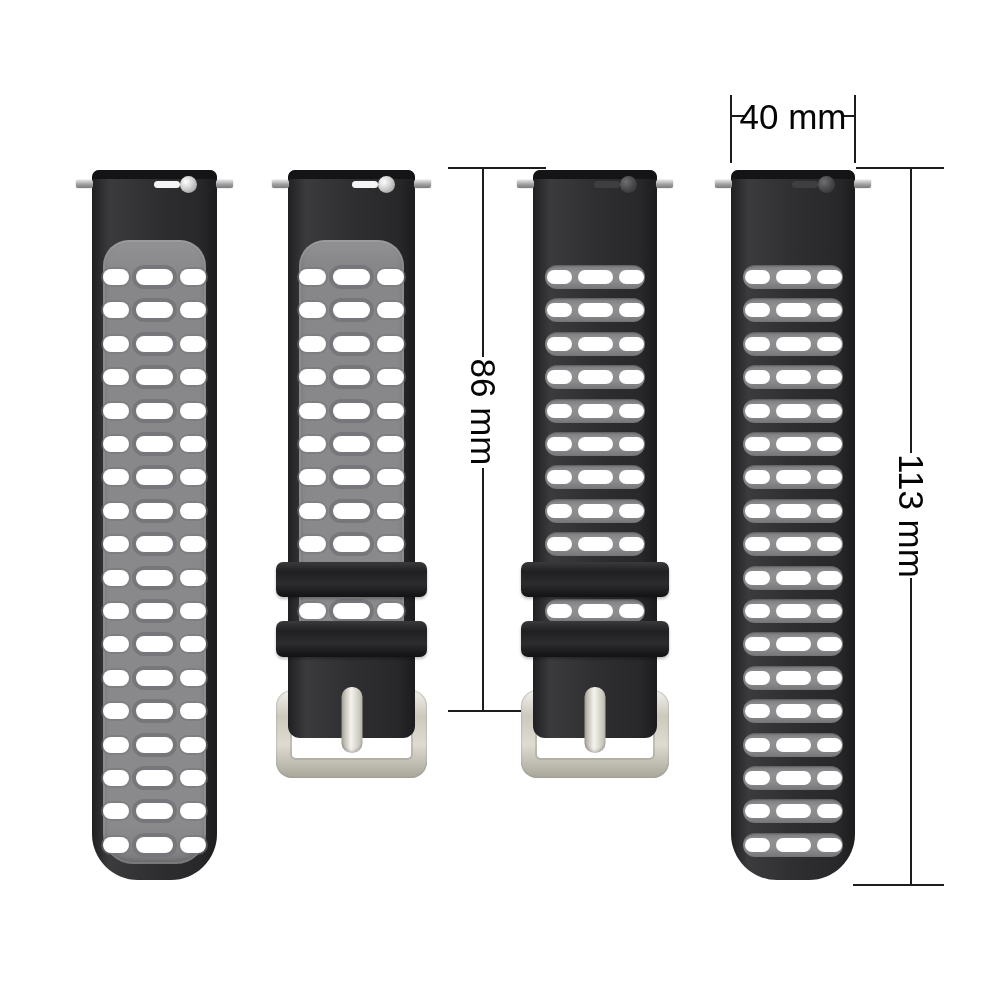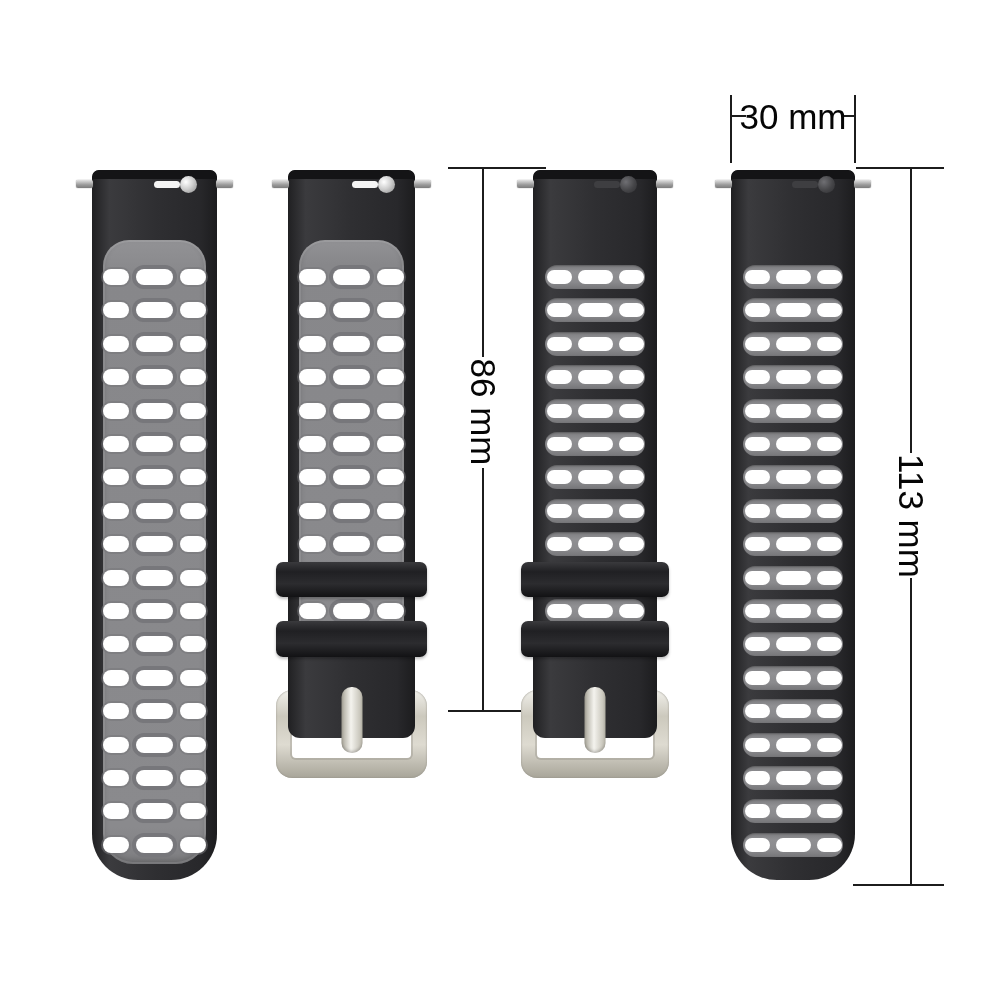--- a/index.html
+++ b/index.html
@@ -63,21 +63,21 @@
          background:linear-gradient(90deg,#a8a599,#f4f3ee 45%,#bdbaae);
          box-shadow:inset 0 -2px 3px rgba(0,0,0,.2)}
 </style>
 </head>
 <body>
 
 <div class="dim" style="left:730px;top:95px;width:2px;height:68px"></div>
 <div class="dim" style="left:854px;top:95px;width:2px;height:68px"></div>
 <div class="dim" style="left:731px;top:115px;width:15px;height:2px"></div>
 <div class="dim" style="left:841px;top:115px;width:14px;height:2px"></div>
-<div class="dim-label" style="left:731px;top:97px;width:124px">30 mm</div>
+<div class="dim-label" style="left:731px;top:97px;width:124px">40 mm</div>
 
 <div class="dim" style="left:448px;top:167px;width:98px;height:2px"></div>
 <div class="dim" style="left:482px;top:167px;width:2px;height:190px"></div>
 <div class="dim-label rot" style="left:418px;top:392px;width:130px;height:40px">86 mm</div>
 <div class="dim" style="left:482px;top:468px;width:2px;height:243px"></div>
 <div class="dim" style="left:448px;top:710px;width:90px;height:2px"></div>
 
 <div class="dim" style="left:856px;top:167px;width:88px;height:2px"></div>
 <div class="dim" style="left:910px;top:167px;width:2px;height:286px"></div>
 <div class="dim-label rot" style="left:836px;top:496px;width:150px;height:40px">113 mm</div>

